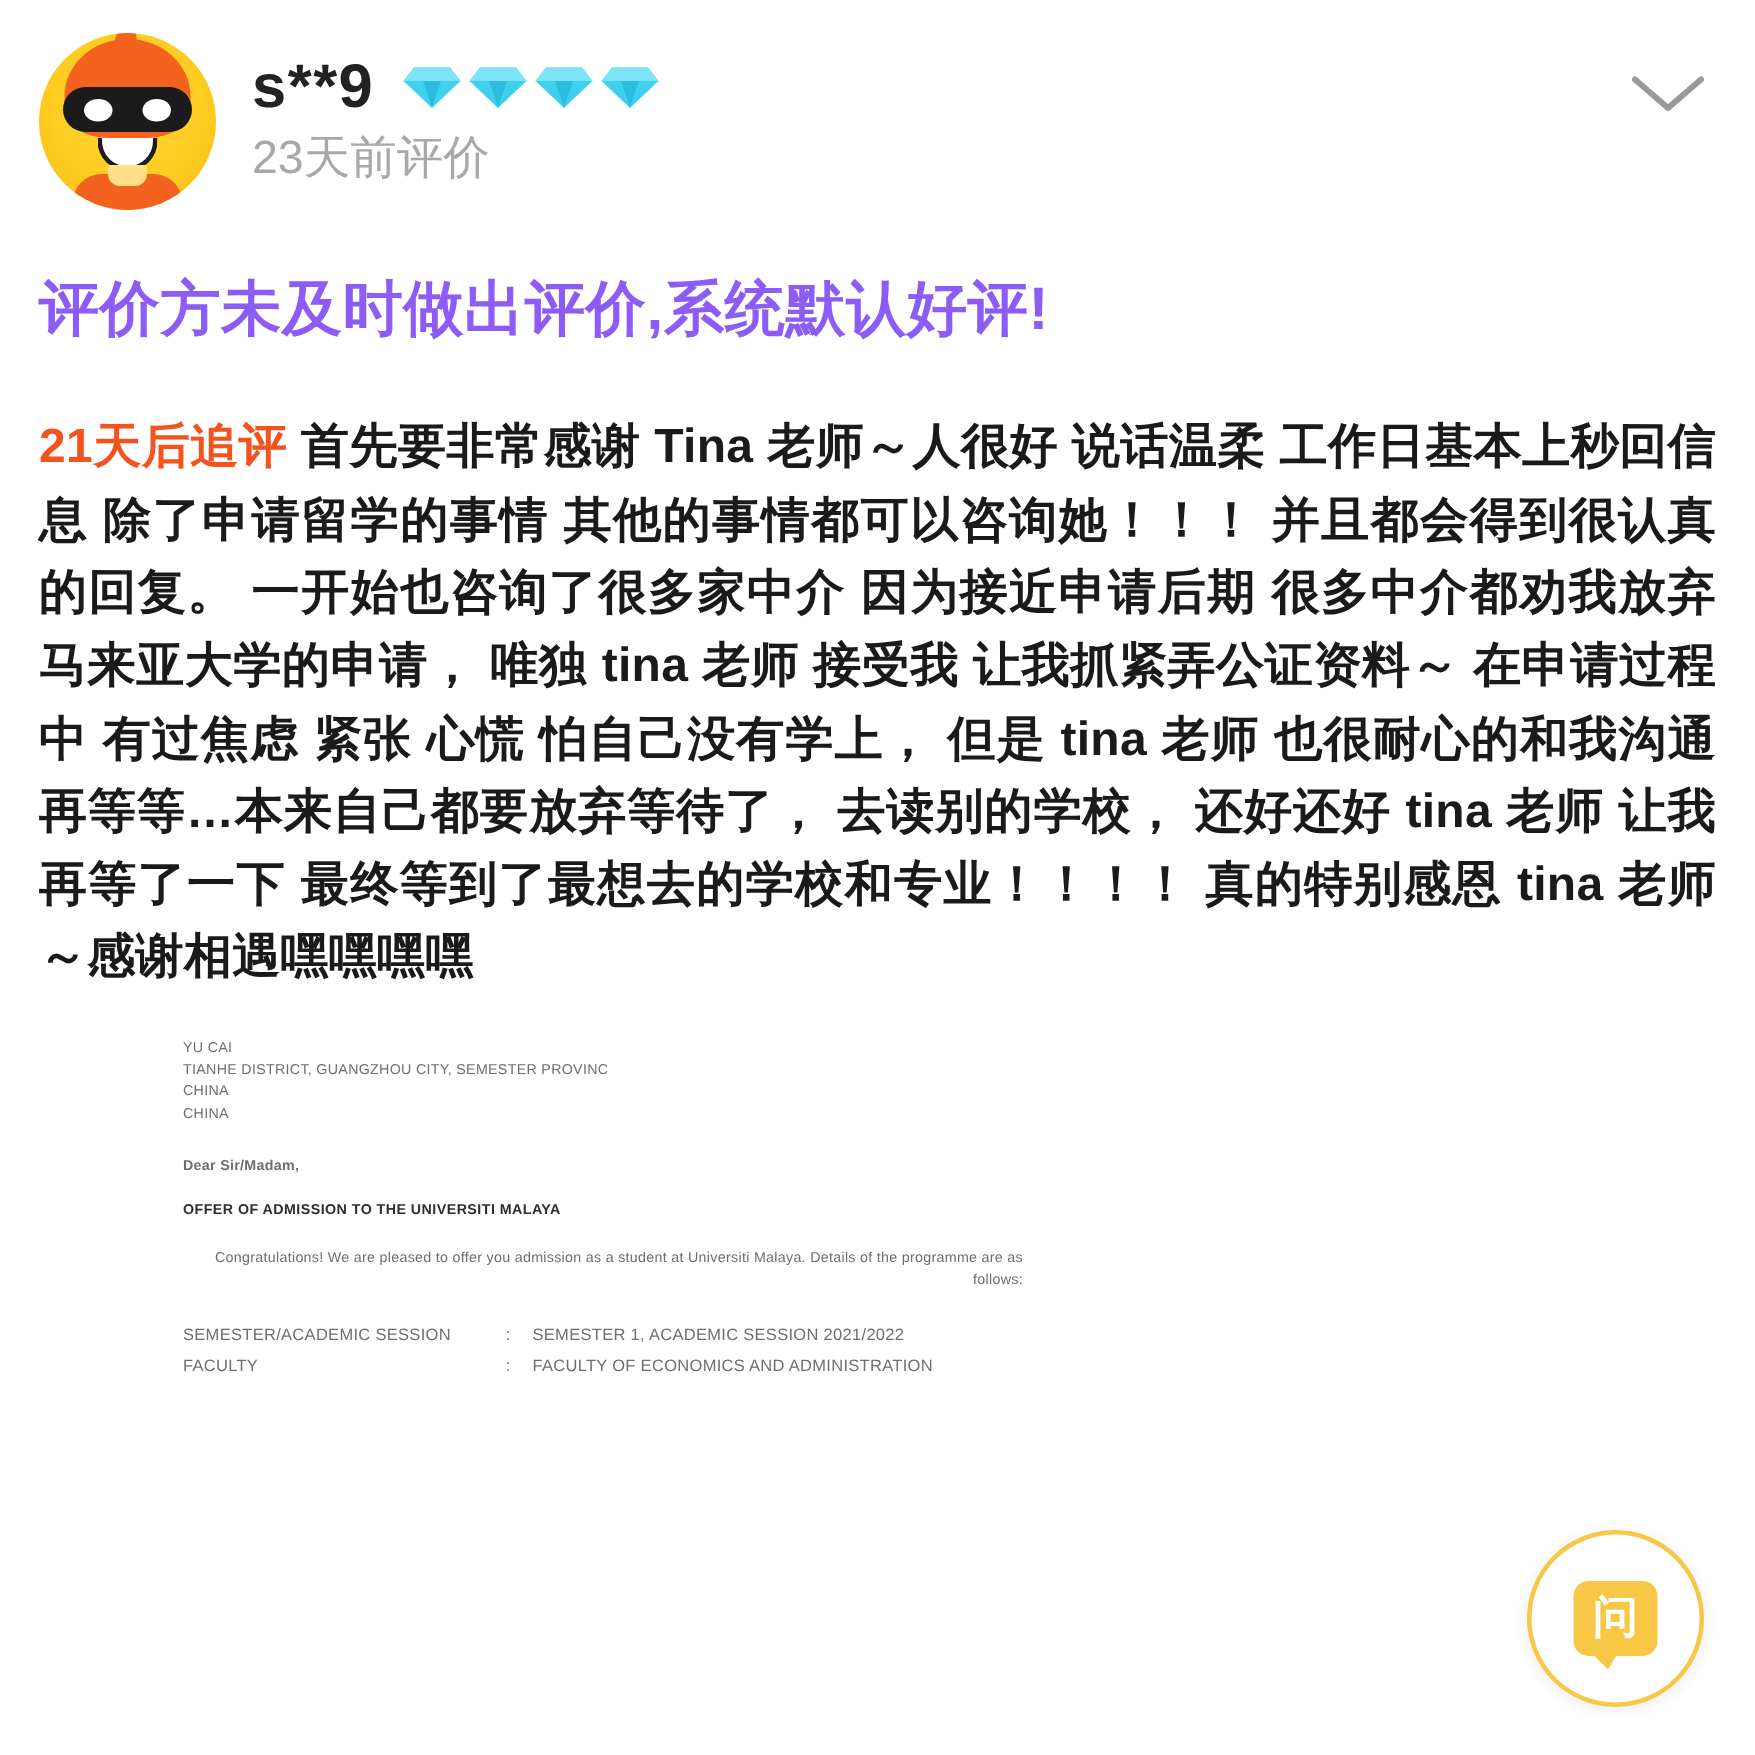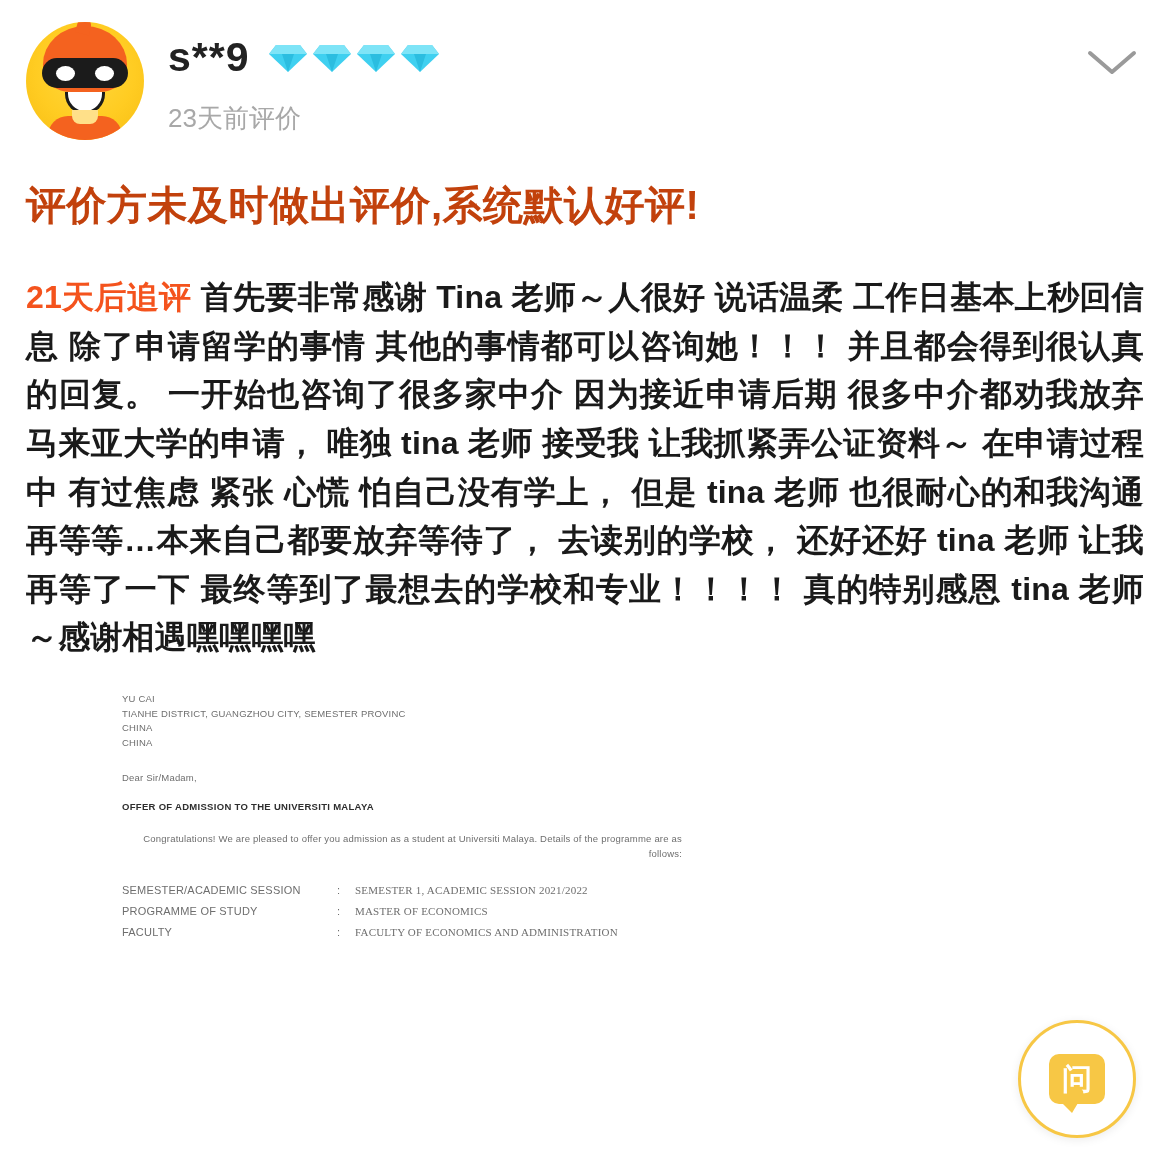--- a/index.html
+++ b/index.html
@@ -126,22 +126,22 @@
     display: flex;
     align-items: center;
     gap: 4px;
   }
   .gem {
     width: 40px;
     height: 30px;
     display: inline-block;
   }
   .review-time {
-    margin-top: 20px;
-    font-size: 26px;
+    margin-top: 3px;
+    font-size: 31px;
     color: #a8a8a8;
   }
   .chevron-btn {
     position: absolute;
     right: 30px;
     top: 34px;
     width: 56px;
     height: 56px;
     display: flex;
     align-items: center;
@@ -149,21 +149,21 @@
   }
 
   
   .content {
     padding: 0 26px;
   }
   .first-line {
     margin-top: 38px;
     font-size: 40px;
     font-weight: bold;
-    color: #c2410c;
+    color: #8b5cf6;
     letter-spacing: 0.5px;
   }
   .followup {
     margin-top: 40px;
     font-size: 32px;
     font-weight: bold;
     color: #1a1a1a;
     line-height: 1.52;
     letter-spacing: 0.2px;
     text-align: justify;
@@ -180,40 +180,40 @@
   .doc {
     width: 620px;
     background: #ffffff;
     color: #6e6e6e;
     font-size: 9.5px;
     line-height: 1.55;
     font-family: "Liberation Sans", sans-serif;
     letter-spacing: 0.2px;
   }
   .doc .addr { margin-bottom: 20px; }
-  .doc .salutation { margin-bottom: 14px; }
+  .doc .salutation { margin-bottom: 14px; font-weight: bold; }
   .doc .subject {
     font-weight: bold;
     color: #2e2e2e;
     margin-bottom: 18px;
     letter-spacing: 0.3px;
   }
   .doc .para { margin-bottom: 18px; max-width: 560px; text-align: right; }
   .doc table {
     border-collapse: collapse;
     width: 100%;
   }
   .doc td {
     vertical-align: top;
     padding: 2px 0;
     font-size: 11px;
   }
   .doc td.k { width: 215px; text-transform: uppercase; }
   .doc td.c { width: 18px; }
-  .doc td.v { text-transform: uppercase; font-family: Liberation Serif, serif; }
+  .doc td.v { text-transform: uppercase; }
 
   
   .ask-fab {
     position: absolute;
     right: 34px;
     bottom: 32px;
     width: 112px;
     height: 112px;
     border-radius: 50%;
     background: #ffffff;
@@ -329,25 +329,20 @@
       <div class="subject">OFFER OF ADMISSION TO THE UNIVERSITI MALAYA</div>
       <div class="para">Congratulations! We are pleased to offer you admission as a student at Universiti Malaya. Details of the programme are as follows:</div>
       <table>
         <tbody>
           <tr>
             <td class="k">SEMESTER/ACADEMIC SESSION</td>
             <td class="c">:</td>
             <td class="v">SEMESTER 1, ACADEMIC SESSION 2021/2022</td>
           </tr>
           <tr>
-            <td class="k">PROGRAMME OF STUDY</td>
-            <td class="c">:</td>
-            <td class="v">MASTER OF ECONOMICS</td>
-          </tr>
-          <tr>
             <td class="k">FACULTY</td>
             <td class="c">:</td>
             <td class="v">FACULTY OF ECONOMICS AND ADMINISTRATION</td>
           </tr>
 
         </tbody>
       </table>
     </div>
   </div>
 </div>

